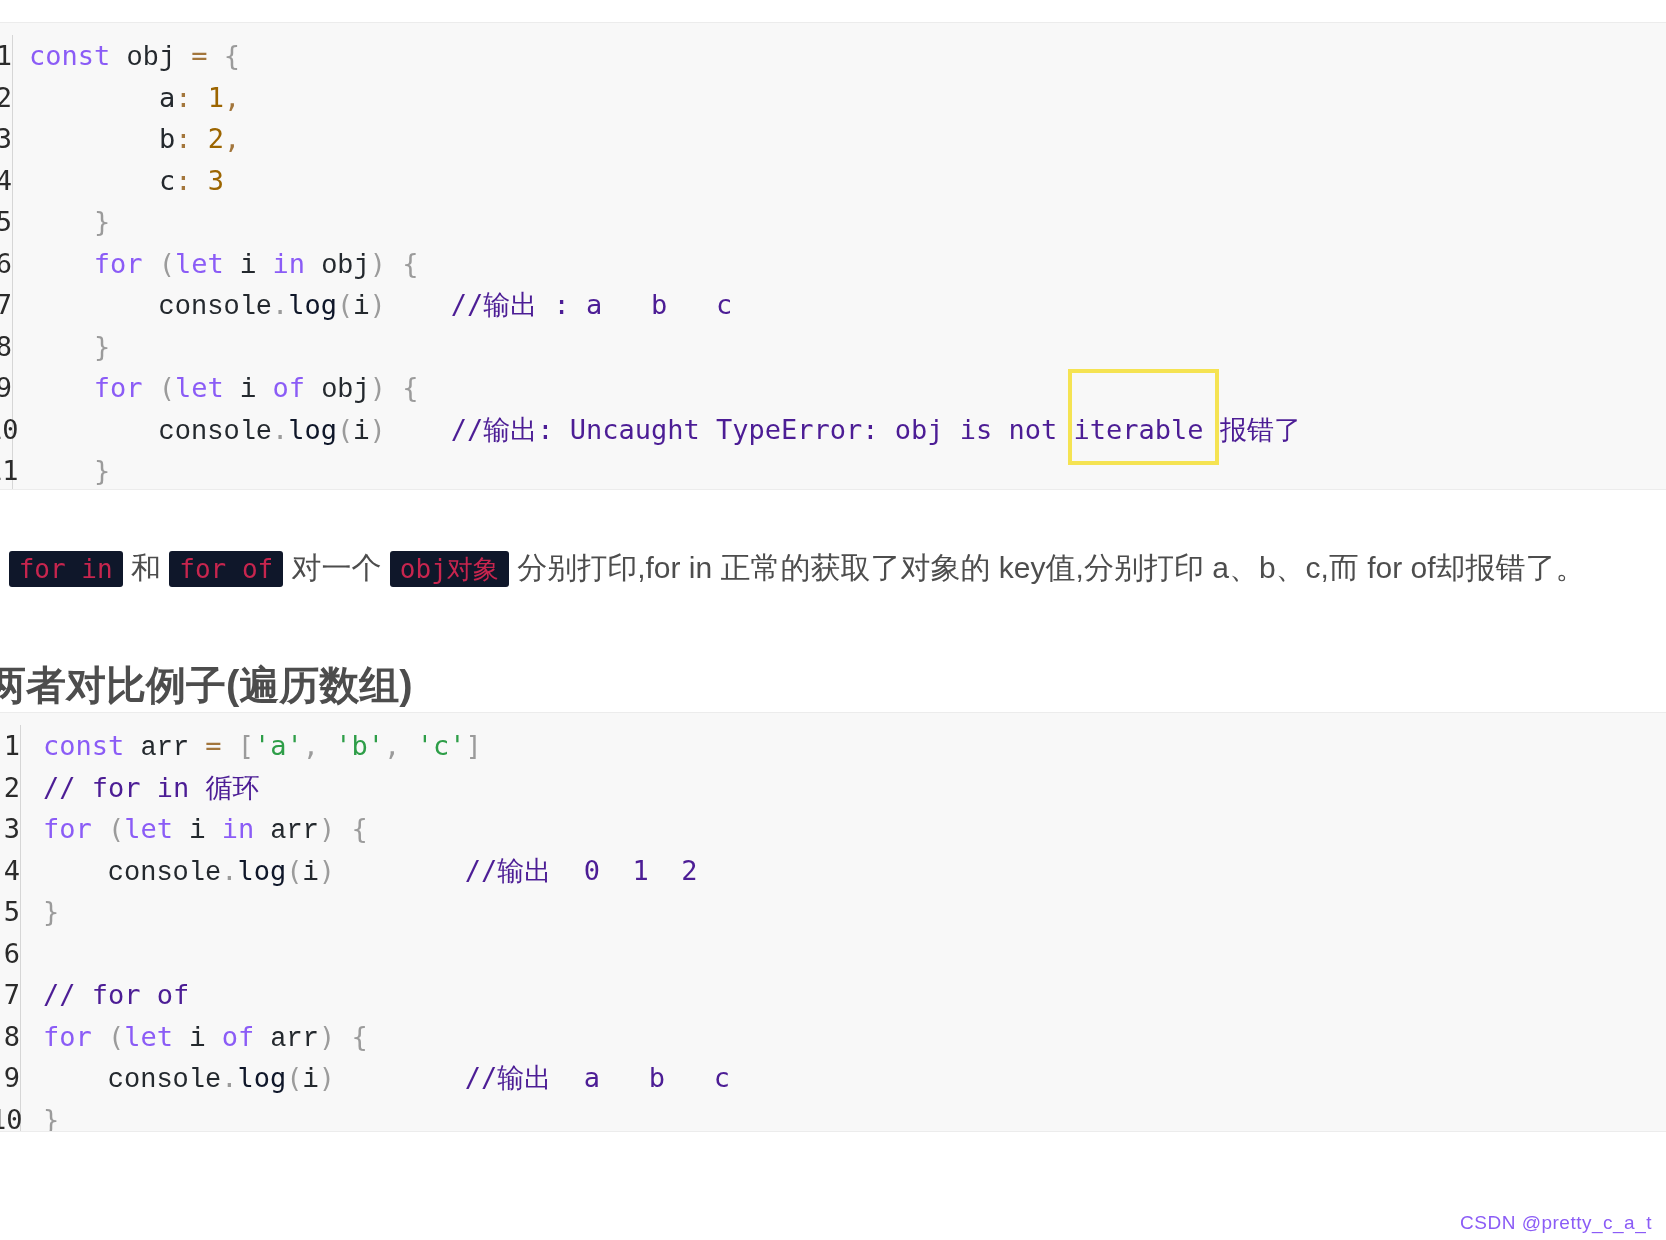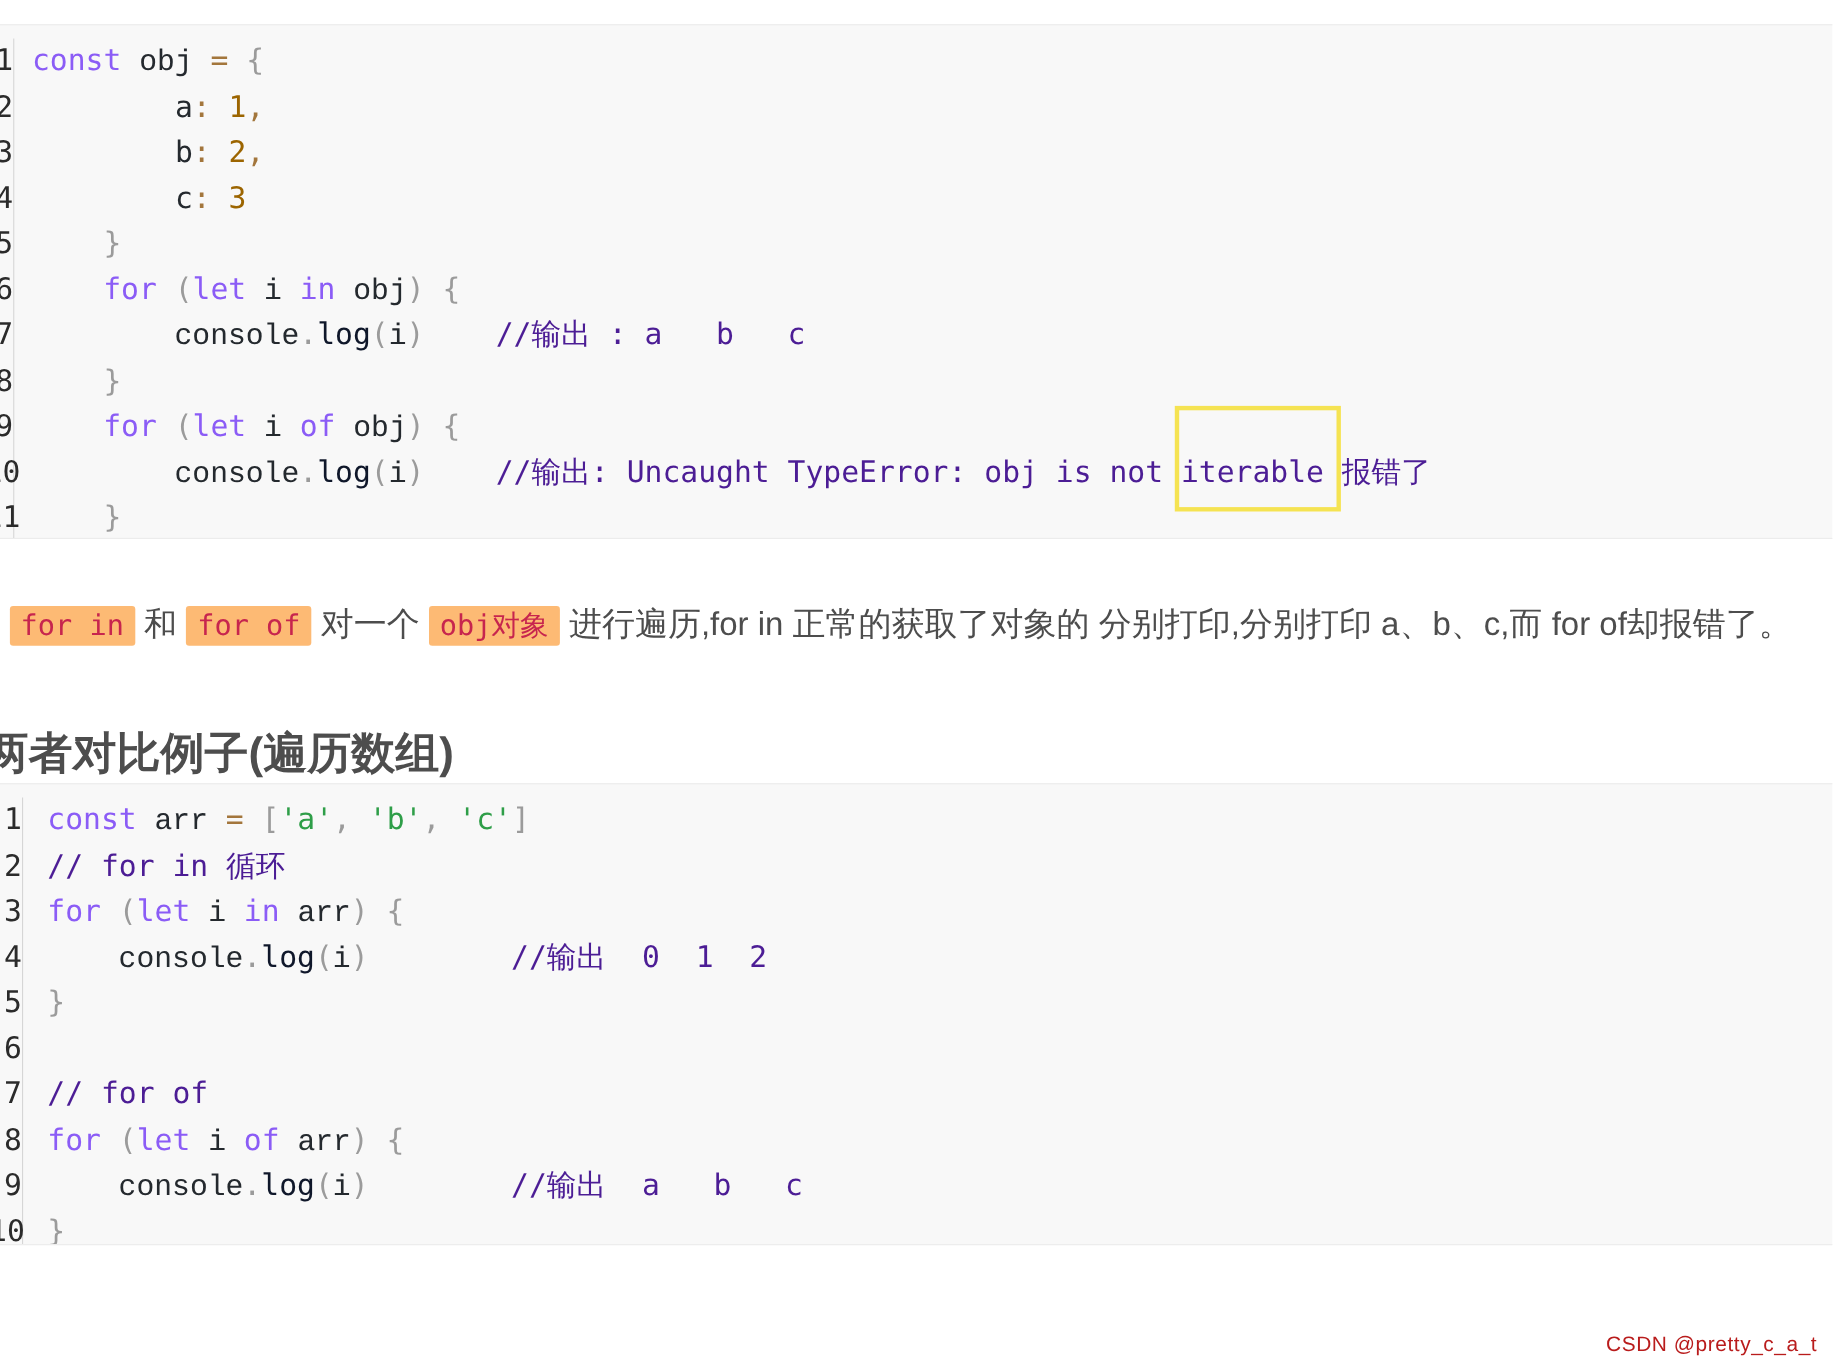--- a/index.html
+++ b/index.html
@@ -105,21 +105,21 @@
     position: absolute;
     left: -8px;
     top: 545px;
     width: 1690px;
     font-size: 30px;
     line-height: 46px;
     color: #4d4d4d;
     white-space: nowrap;
   }
   .inline-code {
-    background: #fdba74;
+    background: #0f172a;
     color: #c7254e;
     font-family: "DejaVu Sans Mono", "Liberation Mono", monospace;
     font-size: 26px;
     padding: 3px 10px;
     border-radius: 3px;
   }
 
   
   .heading {
     position: absolute;
@@ -131,21 +131,21 @@
     line-height: 60px;
     white-space: nowrap;
   }
 
   
   .watermark {
     position: absolute;
     right: 14px;
     bottom: 6px;
     font-size: 19px;
-    color: #b91c1c;
+    color: #8b5cf6;
     letter-spacing: 0.5px;
     white-space: nowrap;
   }
 </style>
 </head>
 <body>
 
 <div class="page">
 
   <div class="code-block block-1">
@@ -162,21 +162,21 @@
           <div>9</div>
           <div>10</div>
           <div>11</div>
         </div>
       <div class="code-lines"><div class="ln"><span class="t-kw">const</span><span class="t-plain"> </span><span class="t-plain">obj</span><span class="t-plain"> </span><span class="t-op">=</span><span class="t-plain"> </span><span class="t-punc">{</span></div><div class="ln"><span class="t-prop">        a</span><span class="t-colon">:</span><span class="t-plain"> </span><span class="t-num">1</span><span class="t-colon">,</span></div><div class="ln"><span class="t-prop">        b</span><span class="t-colon">:</span><span class="t-plain"> </span><span class="t-num">2</span><span class="t-colon">,</span></div><div class="ln"><span class="t-prop">        c</span><span class="t-colon">:</span><span class="t-plain"> </span><span class="t-num">3</span></div><div class="ln"><span class="t-punc">    }</span></div><div class="ln"><span class="t-plain">    </span><span class="t-kw">for</span><span class="t-plain"> </span><span class="t-punc">(</span><span class="t-kw">let</span><span class="t-plain"> </span><span class="t-plain">i</span><span class="t-plain"> </span><span class="t-kw">in</span><span class="t-plain"> </span><span class="t-plain">obj</span><span class="t-punc">)</span><span class="t-plain"> </span><span class="t-punc">{</span></div><div class="ln"><span class="t-plain">        console</span><span class="t-dot">.</span><span class="t-fn">log</span><span class="t-punc">(</span><span class="t-plain">i</span><span class="t-punc">)</span><span class="t-plain">    </span><span class="t-cmt">//输出 : a   b   c</span></div><div class="ln"><span class="t-punc">    }</span></div><div class="ln"><span class="t-plain">    </span><span class="t-kw">for</span><span class="t-plain"> </span><span class="t-punc">(</span><span class="t-kw">let</span><span class="t-plain"> </span><span class="t-plain">i</span><span class="t-plain"> </span><span class="t-kw">of</span><span class="t-plain"> </span><span class="t-plain">obj</span><span class="t-punc">)</span><span class="t-plain"> </span><span class="t-punc">{</span></div><div class="ln"><span class="t-plain">        console</span><span class="t-dot">.</span><span class="t-fn">log</span><span class="t-punc">(</span><span class="t-plain">i</span><span class="t-punc">)</span><span class="t-plain">    </span><span class="t-cmt">//输出: Uncaught TypeError: obj is not iterable 报错了</span></div><div class="ln"><span class="t-punc">    }</span></div></div>
     </div>
   </div>
 
   <div class="highlight-box"></div>
 
-  <div class="paragraph"><span>: </span><span class="inline-code">for in</span><span> 和 </span><span class="inline-code">for of</span><span> 对一个 </span><span class="inline-code">obj对象</span><span> 进行遍历,for in 正常的获取了对象的 分别打印,分别打印 a、b、c,而 for of却报错了。</span></div>
+  <div class="paragraph"><span>: </span><span class="inline-code">for in</span><span> 和 </span><span class="inline-code">for of</span><span> 对一个 </span><span class="inline-code">obj对象</span><span> 分别打印,for in 正常的获取了对象的 key值,分别打印 a、b、c,而 for of却报错了。</span></div>
 
   <h2 class="heading">两者对比例子(遍历数组)</h2>
 
   <div class="code-block block-2">
     <div class="code-inner">
       <div class="gutter">
           <div>1</div>
           <div>2</div>
           <div>3</div>
           <div>4</div>

